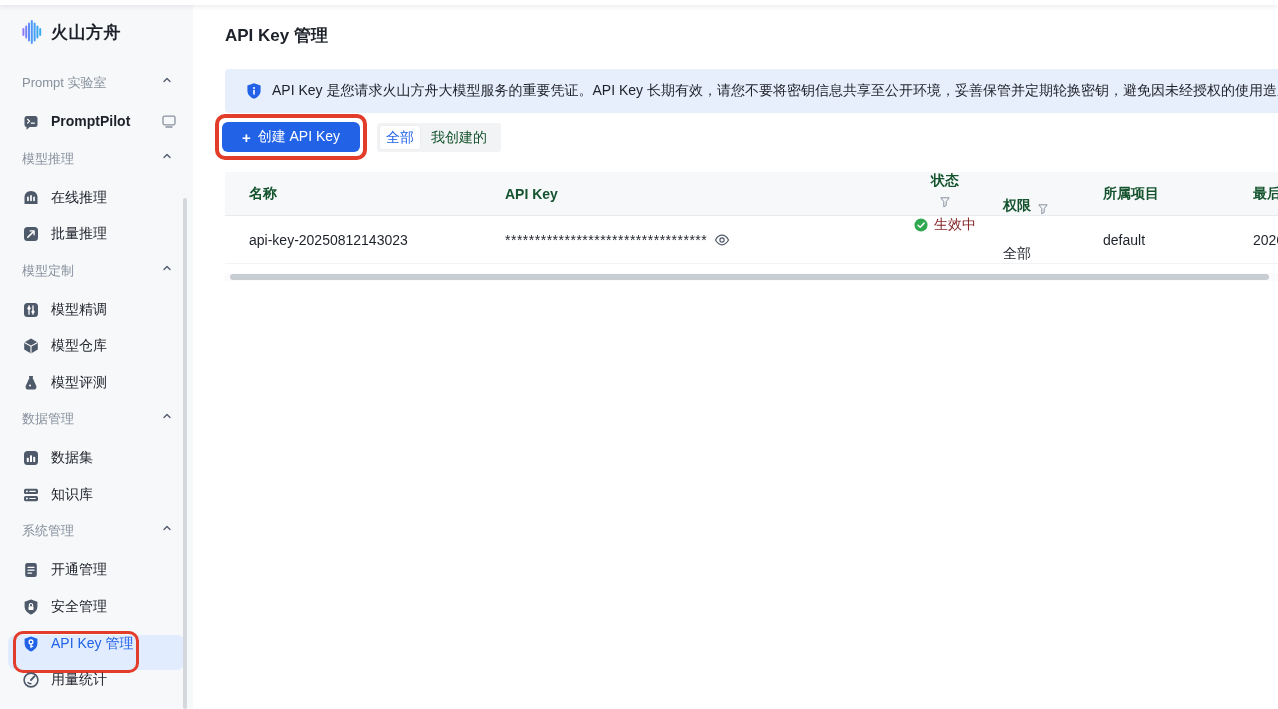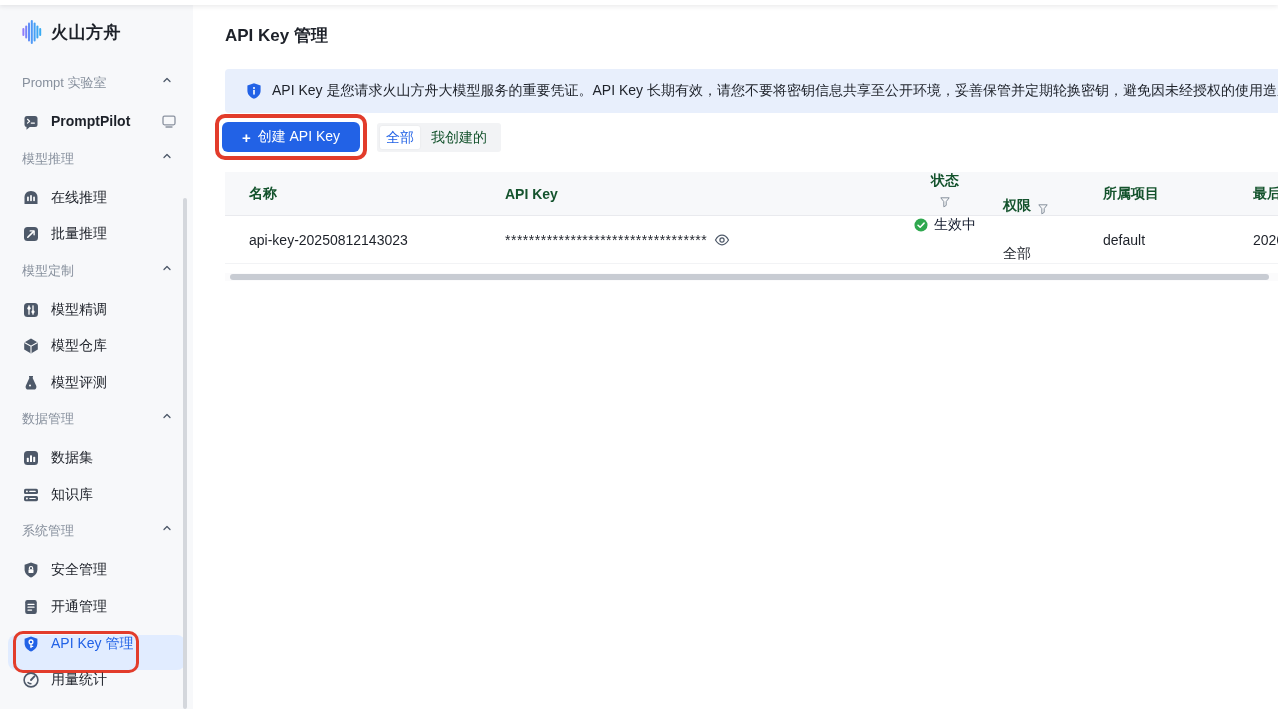--- a/index.html
+++ b/index.html
@@ -54,21 +54,21 @@
   
   .table { position:absolute; left:32px; top:172px; width:1240px; }
   .trow { display:flex; }
   .thead { background:#f7f8fa; height:44px; border-bottom:1px solid #e9eaee; }
   .tbody { background:#fff; height:48px; border-bottom:1px solid #f2f3f5; }
   .cell { display:flex; align-items:center; padding-left:16px; font-size:14px; flex:none; overflow:hidden; }
   .c0 { width:264px; padding-left:24px; } .c1 { width:398px; } .c2 { width:100px;flex-direction:column; }
   .c3 { width:100px;align-items:flex-end; } .c4 { width:150px; } .c5 { width:228px; }
   .thead .cell { font-weight:700; color:#14532d; gap:6px; }
   .masked { letter-spacing:.5px; margin-right:7px; white-space:nowrap; }
-  .status { color:#0f172a; display:flex; align-items:center; gap:6px; }
+  .status { color:#7f1d1d; display:flex; align-items:center; gap:6px; }
   .eye { cursor:pointer; flex:none; }
   .funnel { cursor:pointer; flex:none; }
   .hscroll-track { position:absolute; left:32px; top:273px; width:1053px; height:8px; background:#fbfbfc; }
   .hscroll-thumb { position:absolute; left:37px; top:274px; width:1039px; height:6px;
     background:#c8ccd3; border-radius:3px; cursor:grab; }
 </style>
 </head>
 <body>
 
 <div class="viewport">
@@ -194,34 +194,34 @@
       </div>
 
       <div class="sec">
         <span>系统管理</span>
         <svg width="12" height="12" viewBox="0 0 12 12">
             <polyline points="3,7.5 6,4.5 9,7.5" fill="none" stroke="#4e5969" stroke-width="1.3" stroke-linecap="round" stroke-linejoin="round"></polyline>
           </svg>
       </div>
       <div class="item">
         <svg class="ic" viewBox="0 0 18 18">
-            <path d="M9 1.4 L15.4 3.7 V8.3 C15.4 12.1 12.8 15 9 16.6 C5.2 15 2.6 12.1 2.6 8.3 V3.7 Z" fill="#4e5969"></path>
-            <path d="M7.4 8.2 V7.1 A1.6 1.6 0 0 1 10.6 7.1 V8.2" fill="none" stroke="#fff" stroke-width="1.2"></path>
-            <rect x="6.5" y="8.2" width="5" height="3.9" rx="0.9" fill="#fff"></rect>
-          </svg>
-        <span class="lbl">安全管理</span>
-      </div>
-      <div class="item">
-        <svg class="ic" viewBox="0 0 18 18">
             <rect x="3.2" y="2" width="11.6" height="14" rx="2.2" fill="#4e5969"></rect>
             <line x1="6" y1="6.3" x2="12" y2="6.3" stroke="#fff" stroke-width="1.3" stroke-linecap="round"></line>
             <line x1="6" y1="9.2" x2="12" y2="9.2" stroke="#fff" stroke-width="1.3" stroke-linecap="round"></line>
             <line x1="6" y1="12.1" x2="9.6" y2="12.1" stroke="#fff" stroke-width="1.3" stroke-linecap="round"></line>
           </svg>
         <span class="lbl">开通管理</span>
+      </div>
+      <div class="item">
+        <svg class="ic" viewBox="0 0 18 18">
+            <path d="M9 1.4 L15.4 3.7 V8.3 C15.4 12.1 12.8 15 9 16.6 C5.2 15 2.6 12.1 2.6 8.3 V3.7 Z" fill="#4e5969"></path>
+            <path d="M7.4 8.2 V7.1 A1.6 1.6 0 0 1 10.6 7.1 V8.2" fill="none" stroke="#fff" stroke-width="1.2"></path>
+            <rect x="6.5" y="8.2" width="5" height="3.9" rx="0.9" fill="#fff"></rect>
+          </svg>
+        <span class="lbl">安全管理</span>
       </div>
       <div class="item active">
         <svg class="ic" viewBox="0 0 18 18">
             <path d="M9 1.4 L15.4 3.7 V8.3 C15.4 12.1 12.8 15 9 16.6 C5.2 15 2.6 12.1 2.6 8.3 V3.7 Z" fill="#2262e6"></path>
             <circle cx="9" cy="6.9" r="1.9" fill="none" stroke="#fff" stroke-width="1.3"></circle>
             <line x1="9" y1="8.8" x2="9" y2="12.6" stroke="#fff" stroke-width="1.3" stroke-linecap="round"></line>
             <line x1="9" y1="11.3" x2="10.7" y2="11.3" stroke="#fff" stroke-width="1.3" stroke-linecap="round"></line>
           </svg>
         <span class="lbl">API Key 管理</span>
         <div class="annot-side"></div>

